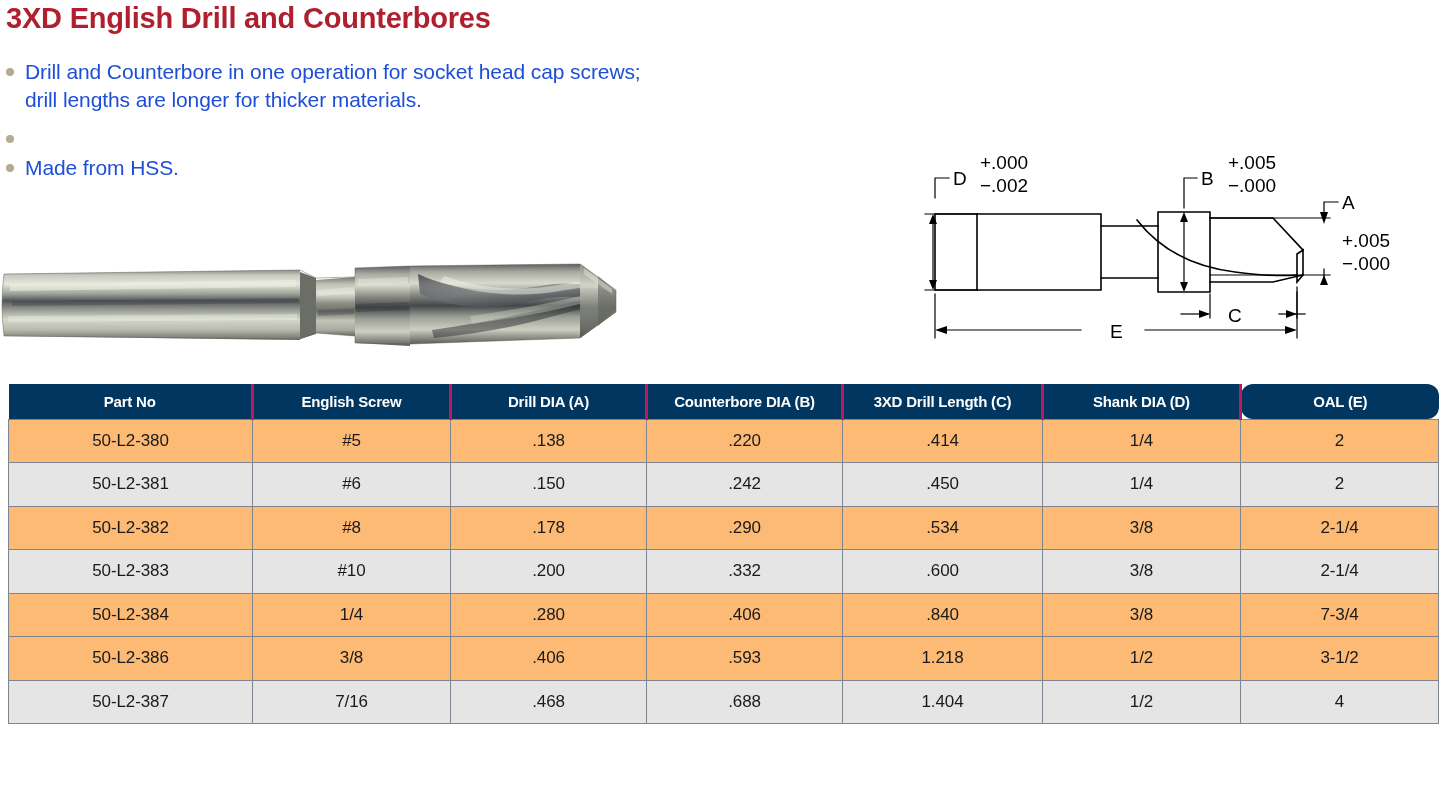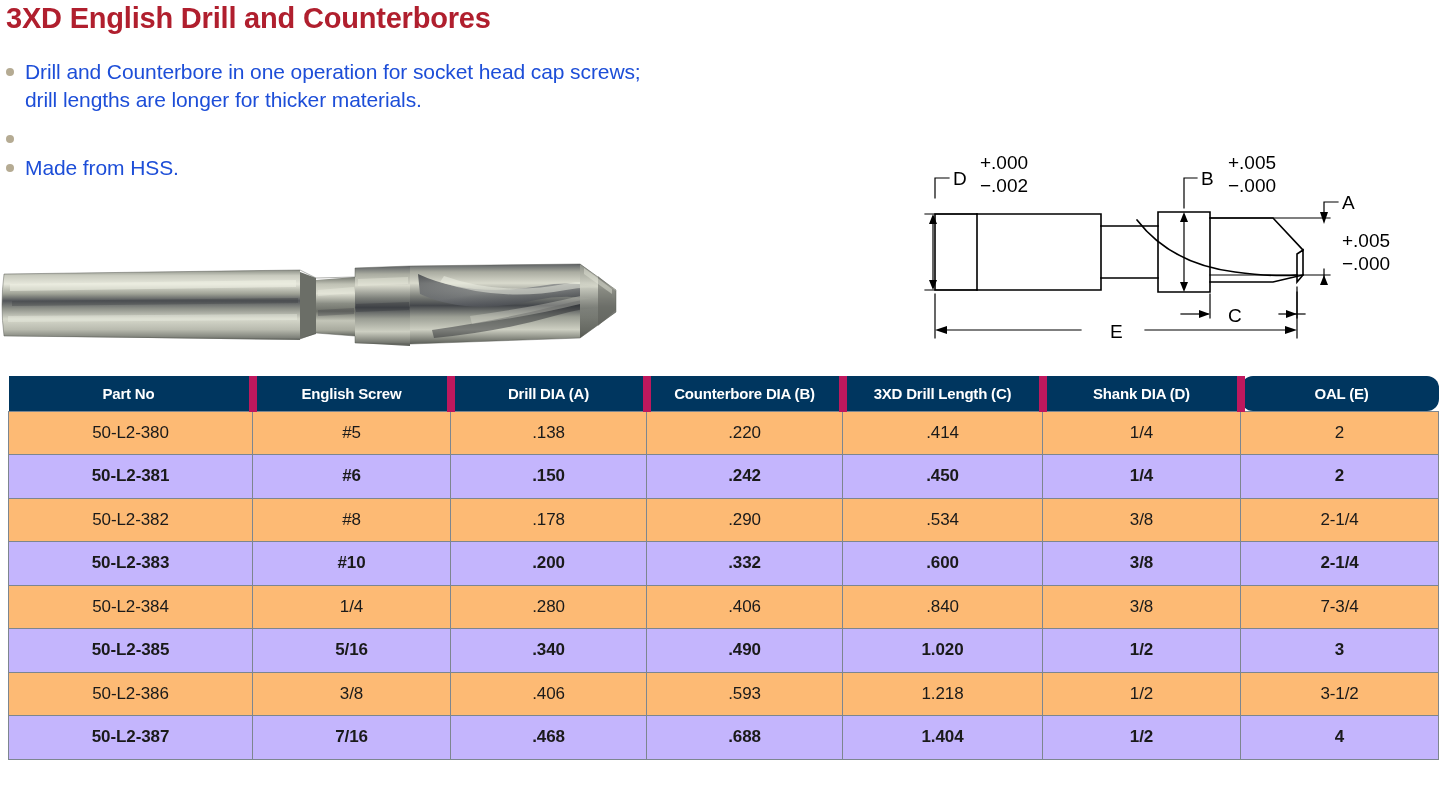--- a/index.html
+++ b/index.html
@@ -63,54 +63,54 @@
   .diagram {
     position: absolute;
     left: 905px; top: 142px;
     width: 540px; height: 215px;
   }
   .diagram svg { display: block; }
 
   
   .spec-table {
     position: absolute;
-    left: 8px; top: 376px;
+    left: 8px; top: 384px;
     width: 1430px;
     border-collapse: collapse;
     table-layout: fixed;
   }
   .spec-table th {
     background: #00365f;
     color: #ffffff;
     font-size: 15px;
     font-weight: 700;
     height: 35px;
     padding: 0 4px;
     text-align: center;
-    border-left: 8px solid #be185d;
+    border-left: 3px solid #be185d;
     border-right: 2px solid #ffffff;
     border-top: none;
     border-bottom: none;
     white-space: nowrap;
     letter-spacing: -0.2px;
   }
   .spec-table th:first-child { border-left: none; }
   .spec-table th:last-child  { border-right: none; border-radius: 12px; }
 
   .spec-table td {
     height: 43.5px;
     font-size: 17px;
     color: #1a1a1a;
     text-align: center;
     border: 1px solid #7d868f;
     letter-spacing: -0.1px;
     white-space: nowrap;
   }
   .spec-table tbody tr.odd  td { background: #fdba74; }
-  .spec-table tbody tr.even td { background: #c4b5fd; font-weight: bold; }
+  .spec-table tbody tr.even td { background: #e5e5e5; }
 </style>
 </head>
 <body>
 
 <div class="page">
 
   <div class="title">3XD English Drill and Counterbores</div>
 
   <div class="bullets">
     <div class="bullet-row">
@@ -344,29 +344,20 @@
         </tr>
         <tr class="odd">
           <td>50-L2-384</td>
           <td>1/4</td>
           <td>.280</td>
           <td>.406</td>
           <td>.840</td>
           <td>3/8</td>
           <td>7-3/4</td>
         </tr>
-        <tr class="even">
-          <td>50-L2-385</td>
-          <td>5/16</td>
-          <td>.340</td>
-          <td>.490</td>
-          <td>1.020</td>
-          <td>1/2</td>
-          <td>3</td>
-        </tr>
         <tr class="odd">
           <td>50-L2-386</td>
           <td>3/8</td>
           <td>.406</td>
           <td>.593</td>
           <td>1.218</td>
           <td>1/2</td>
           <td>3-1/2</td>
         </tr>
         <tr class="even">

